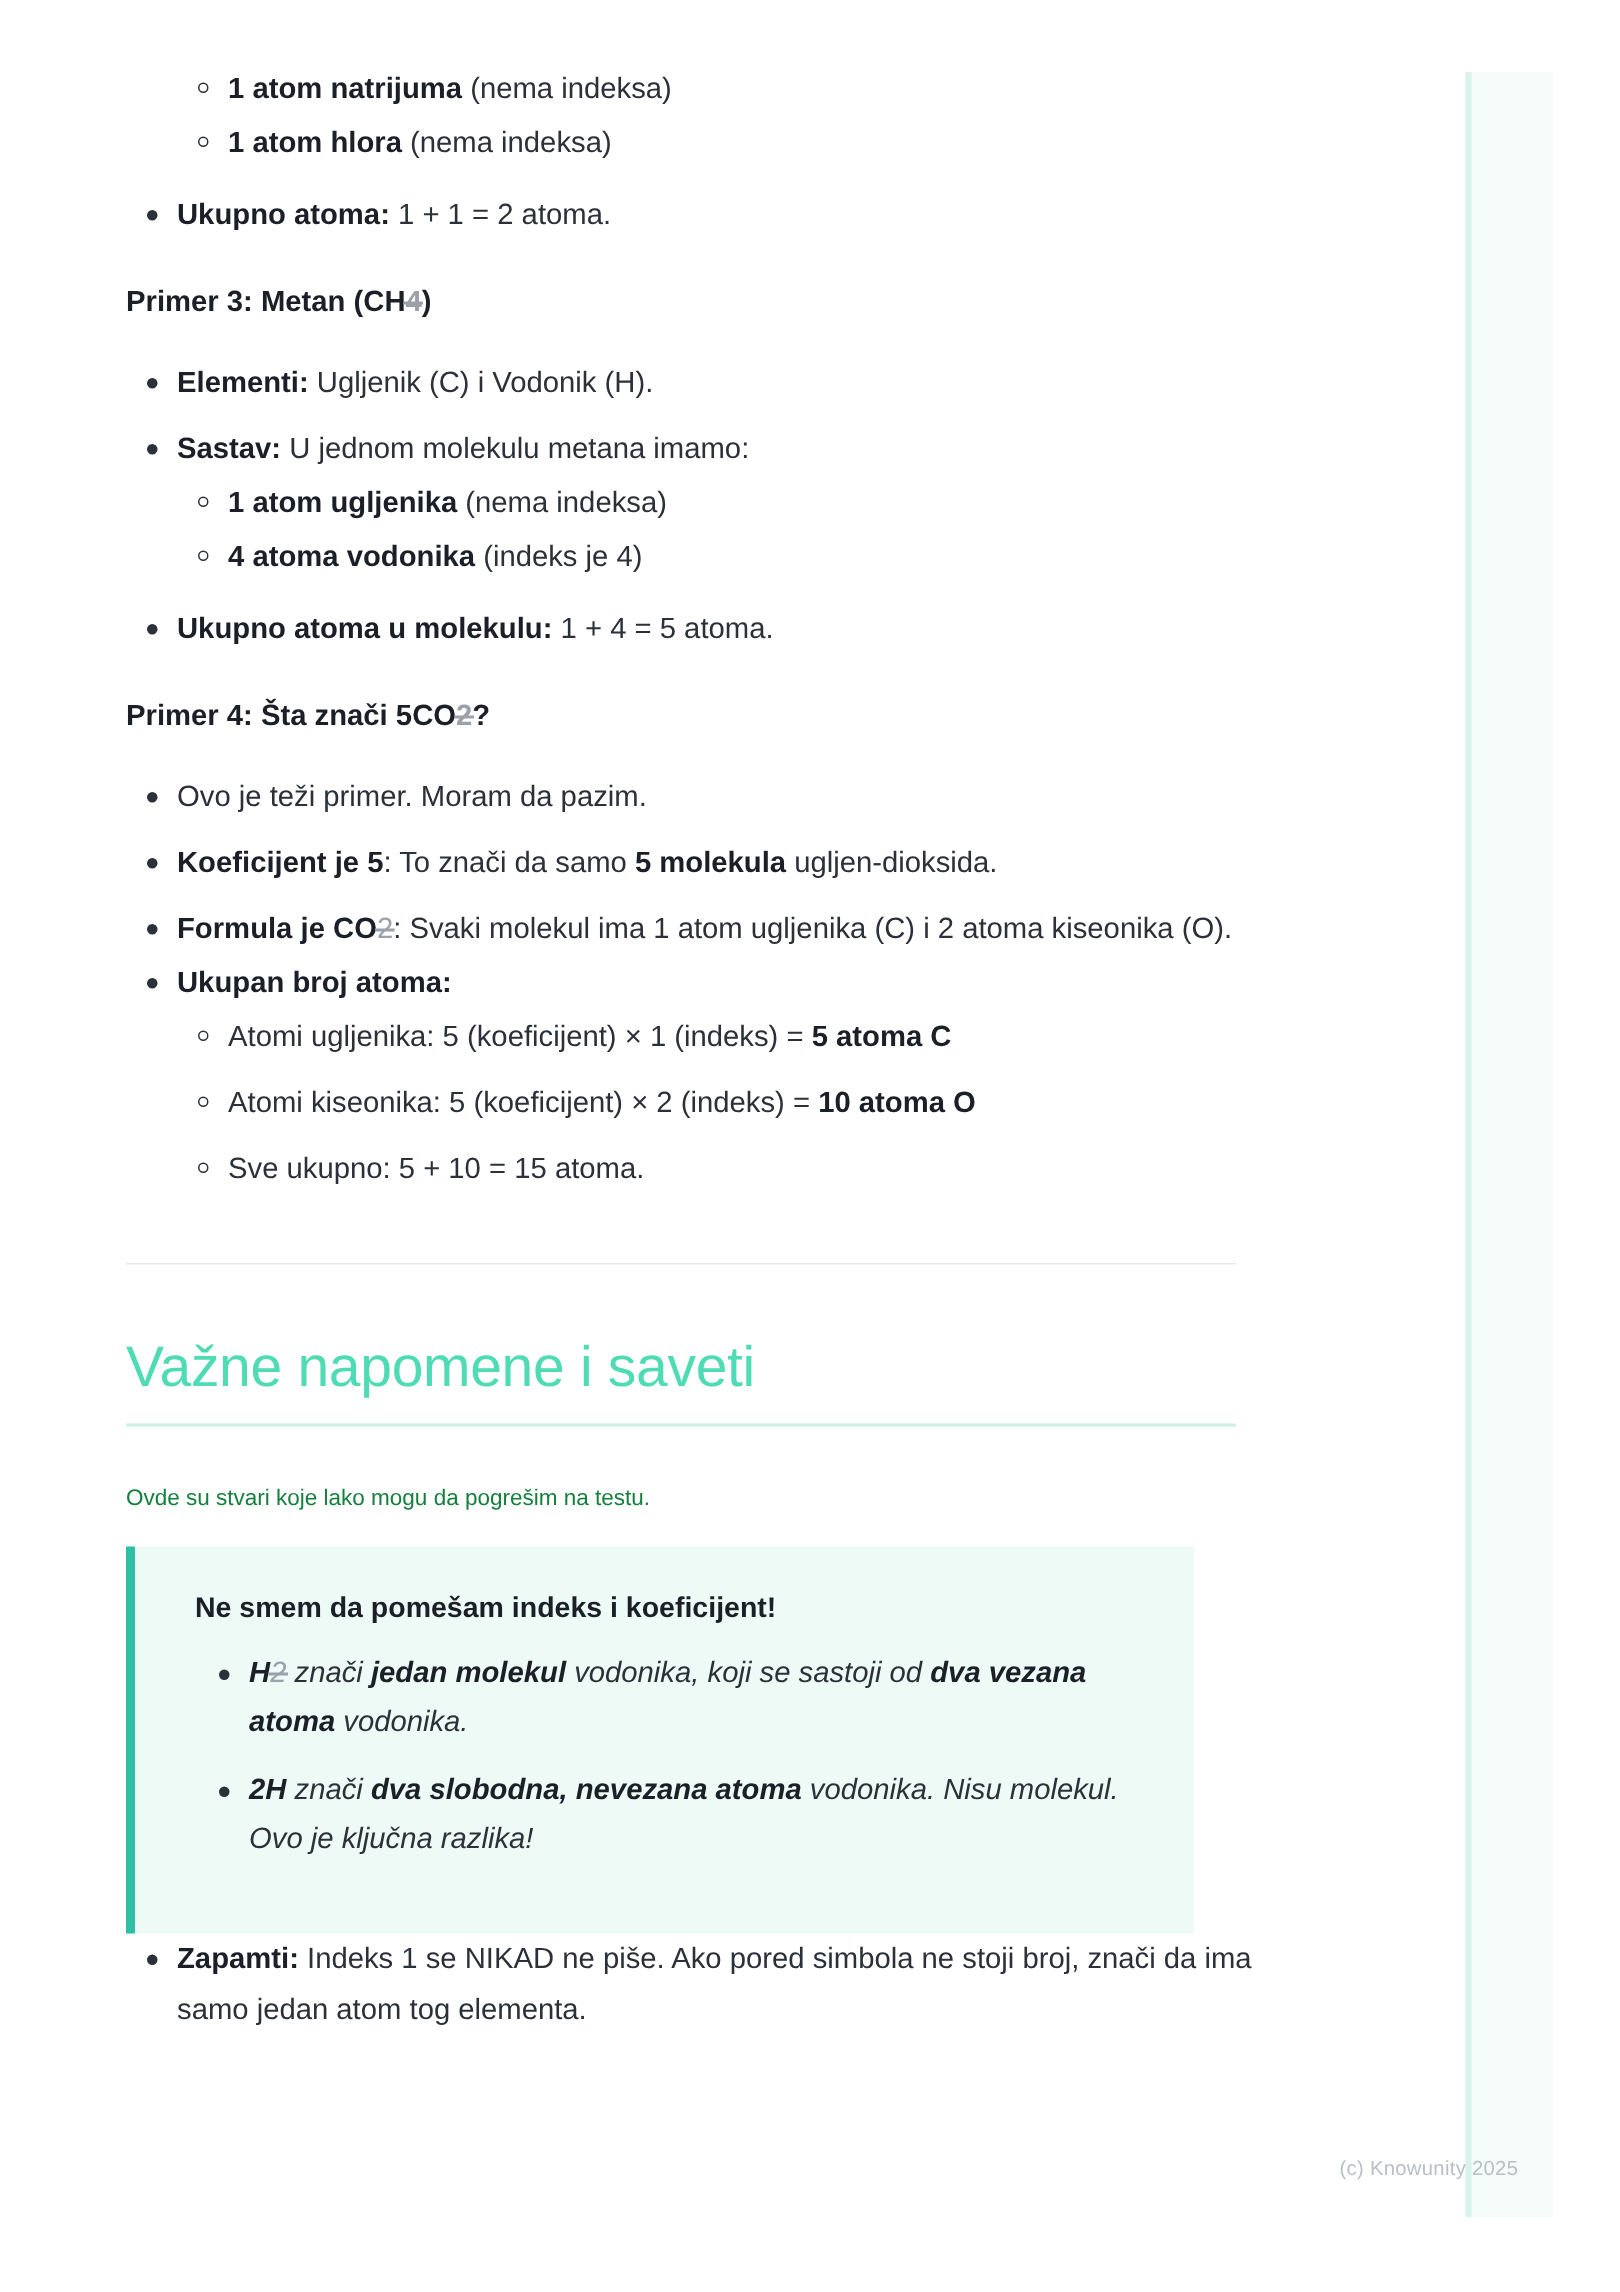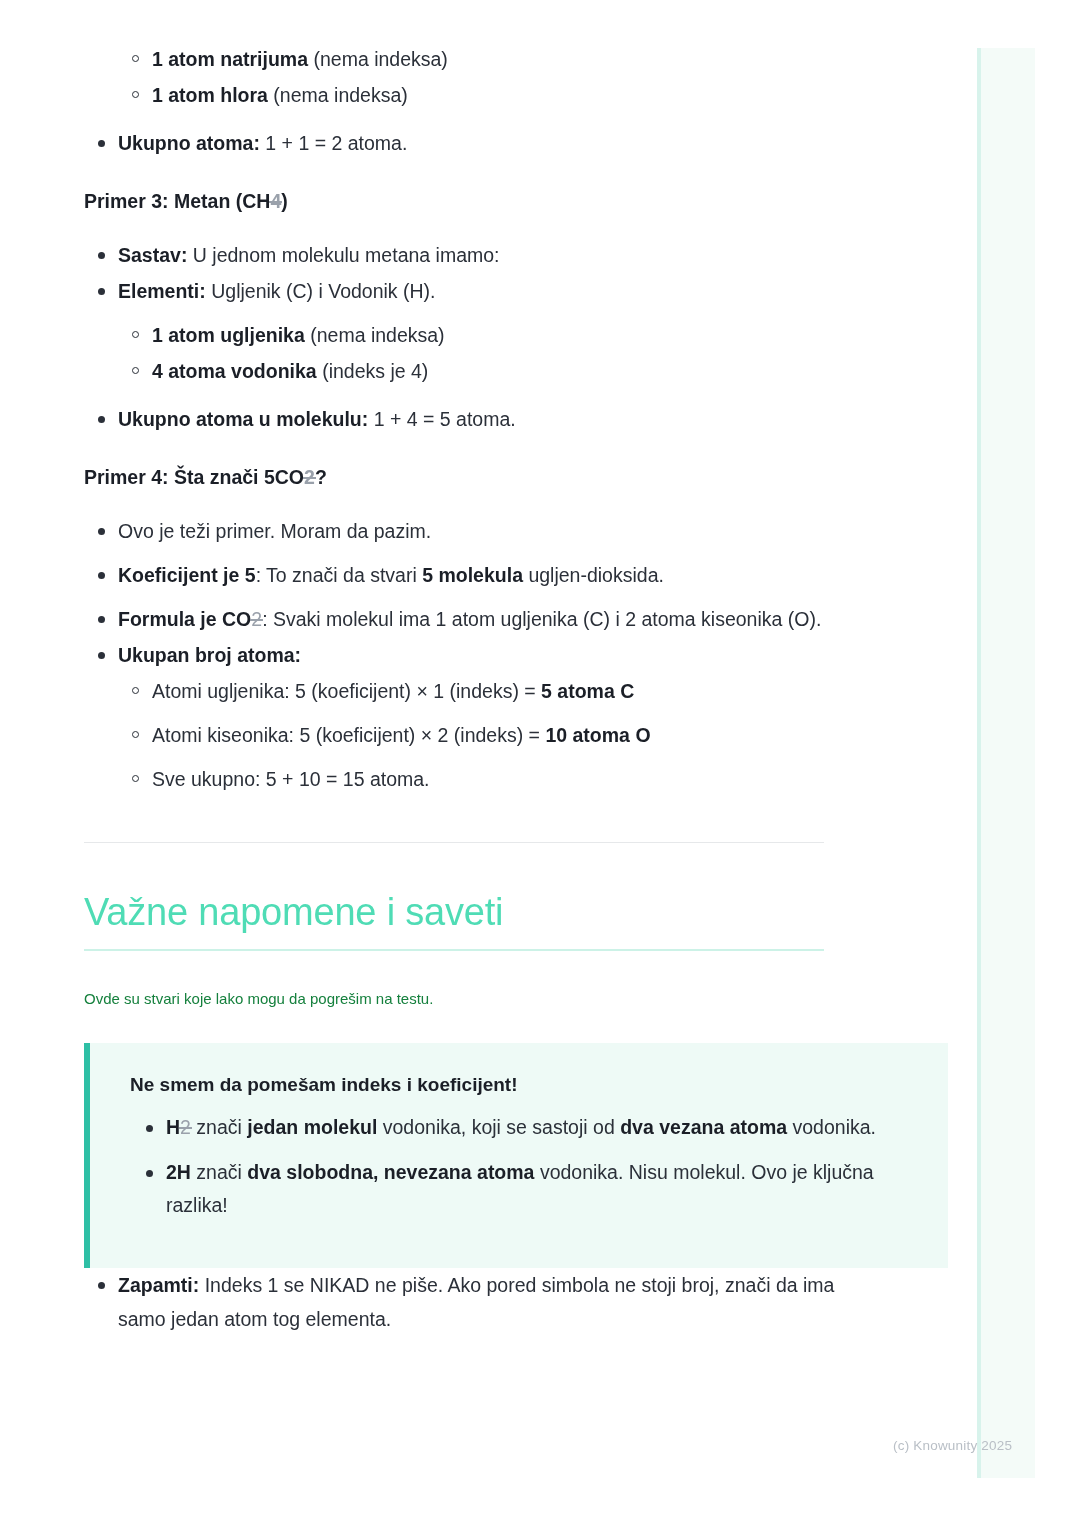--- a/index.html
+++ b/index.html
@@ -159,38 +159,39 @@
 
   p.lead {
     font-size: 15px;
     line-height: 32px;
     color: #15803d;
     margin: 32px 0 0 0;
   }
 
   
   .callout {
-    margin-top: 28px;
-    width: 864px;
+    margin-top: 16px;
+    width: 712px;
     background: #eefaf6;
     border-left: 6px solid #2ebfa5;
     box-sizing: border-box;
     padding: 28px 30px 34px 40px;
   }
   .callout-title {
     font-size: 19px;
     font-weight: 700;
     color: #1b1f27;
     margin: 0 0 12px 0;
     line-height: 28px;
   }
   .callout ul.lvl1 li.item {
     font-size: 19.5px;
     line-height: 33px;
     margin-bottom: 12px;
+    font-style: italic;
   }
   .callout li.b1 { padding-left: 36px; }
   .callout li.b1 > .marker { left: 16px; }
   .callout li.item:last-child { margin-bottom: 0; }
 
   
   .tail-list {
     margin-top: 38px;
   }
 
@@ -229,27 +230,27 @@
     <ul class="lvl1">
       <li class="item b1 gap-before">
         <span class="marker"></span>
         <b>Ukupno atoma:</b><span> 1 + 1 = 2 atoma.</span>
       </li>
     </ul>
 
     <h3 class="sub-heading"><span>Primer 3: Metan (CH</span><span class="sub-glyph">4</span><span>)</span></h3>
 
     <ul class="lvl1">
+      <li class="item b1">
+        <span class="marker"></span>
+        <b>Elementi:</b><span> Ugljenik (C) i Vodonik (H).</span>
+      </li>
       <li class="item b1 tight">
         <span class="marker"></span>
         <b>Sastav:</b><span> U jednom molekulu metana imamo:</span>
-      </li>
-      <li class="item b1">
-        <span class="marker"></span>
-        <b>Elementi:</b><span> Ugljenik (C) i Vodonik (H).</span>
       </li>
     </ul>
 
     <ul class="lvl2">
       <li class="item b2 tight">
         <span class="marker"></span>
         <b>1 atom ugljenika</b><span> (nema indeksa)</span>
       </li>
       <li class="item b2">
         <span class="marker"></span>
@@ -266,21 +267,21 @@
 
     <h3 class="sub-heading"><span>Primer 4: Šta znači 5CO</span><span class="sub-glyph">2</span><span>?</span></h3>
 
     <ul class="lvl1">
       <li class="item b1">
         <span class="marker"></span>
         <span>Ovo je teži primer. Moram da pazim.</span>
       </li>
       <li class="item b1">
         <span class="marker"></span>
-        <b>Koeficijent je 5</b><span>: To znači da stvari </span><b>5 molekula</b><span> ugljen-dioksida.</span>
+        <b>Koeficijent je 5</b><span>: To znači da samo </span><b>5 molekula</b><span> ugljen-dioksida.</span>
       </li>
       <li class="item b1 tight">
         <span class="marker"></span>
         <b>Formula je CO</b><b class="sub-glyph">2</b><span>: Svaki molekul ima 1 atom ugljenika (C) i 2 atoma kiseonika (O).</span>
       </li>
       <li class="item b1 tight">
         <span class="marker"></span>
         <b>Ukupan broj atoma:</b>
       </li>
     </ul>

